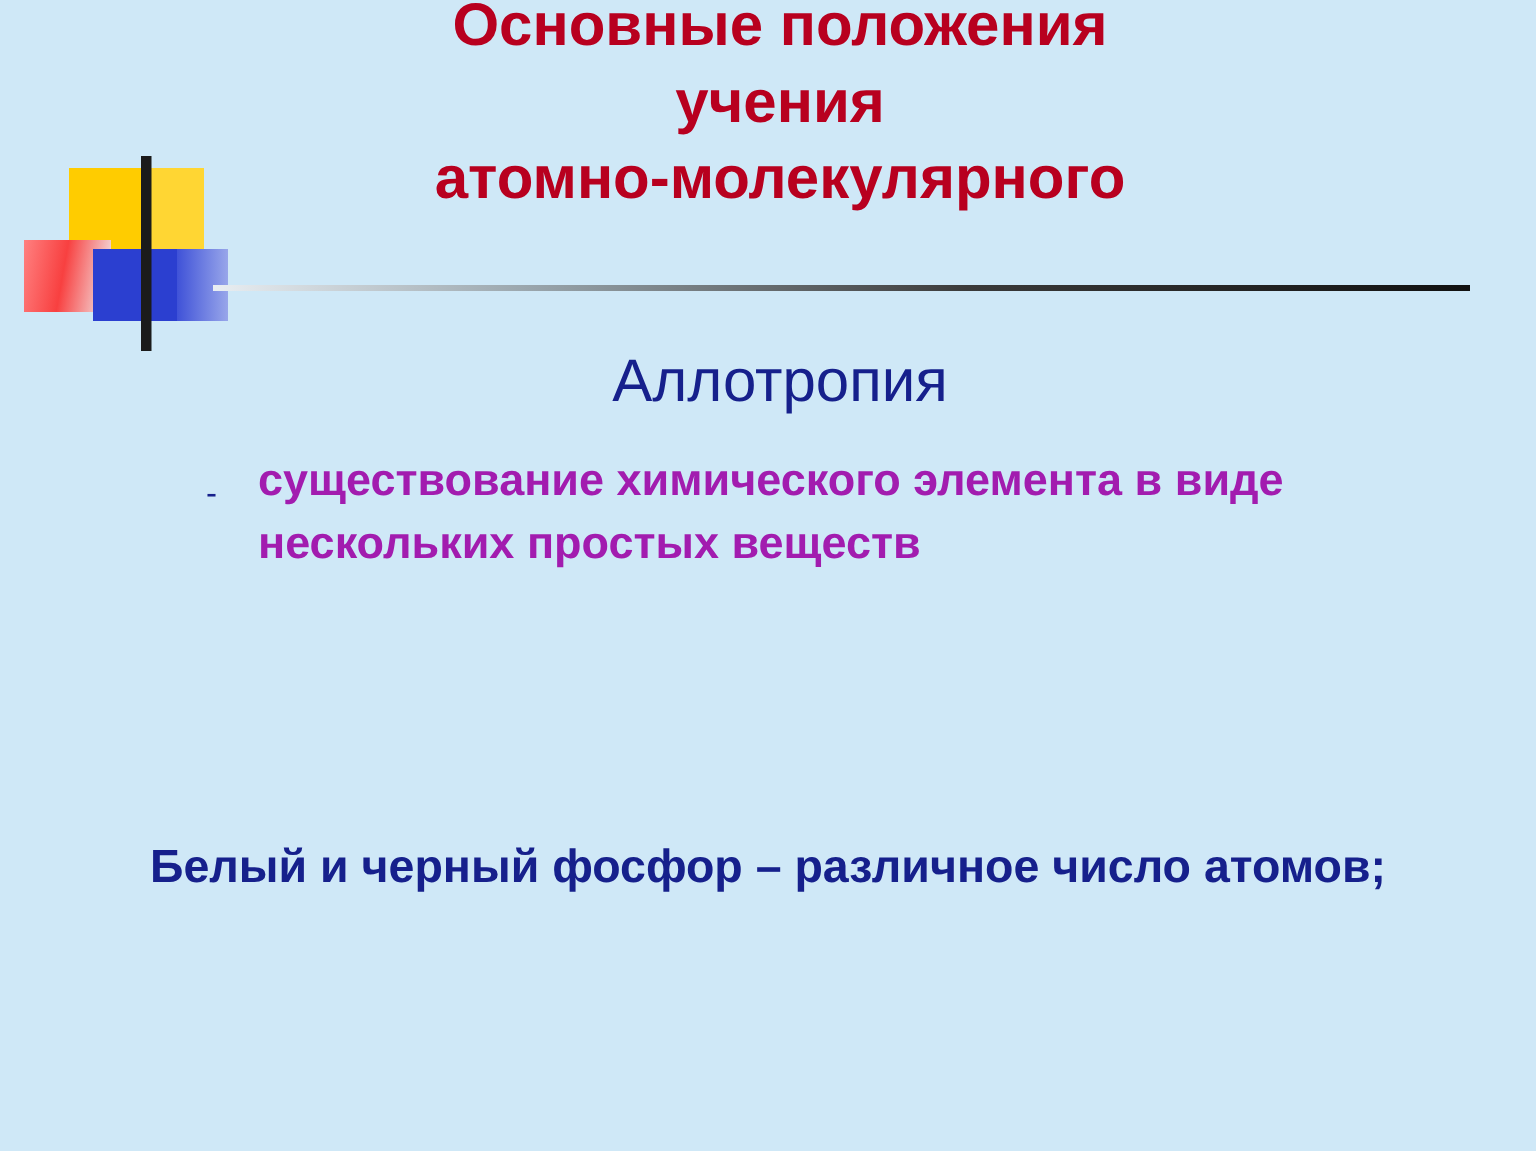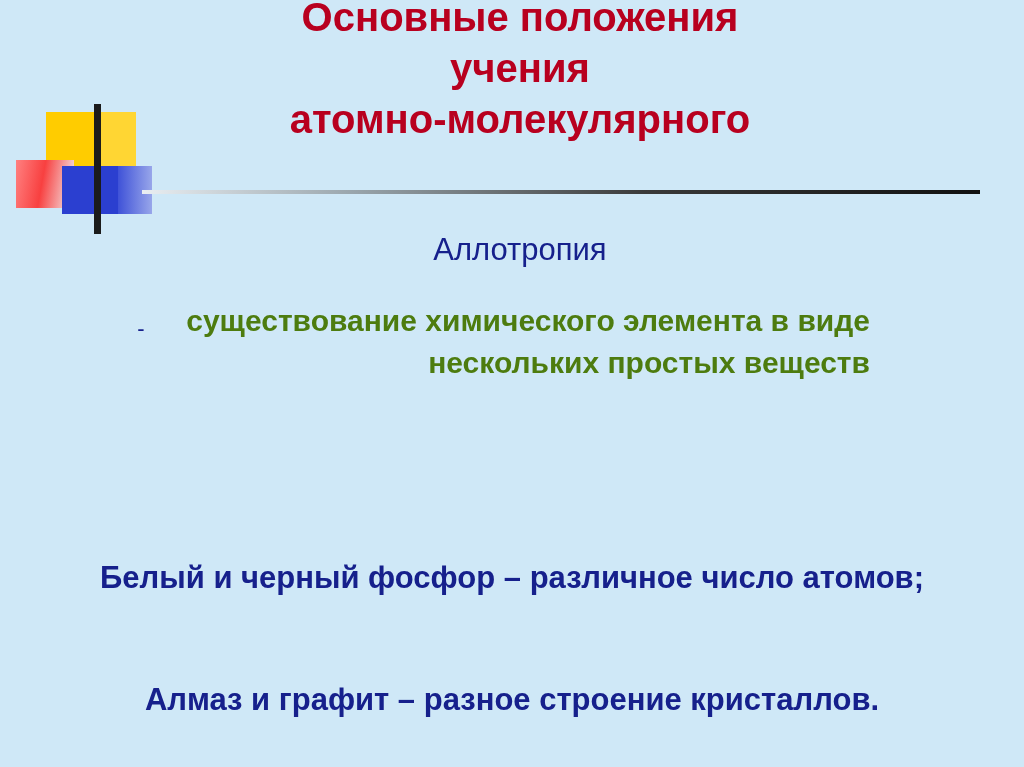--- a/index.html
+++ b/index.html
@@ -103,21 +103,21 @@
   }
 
   
   .subtitle {
     position: absolute;
     left: 120px;
     top: 232px;
     width: 800px;
     text-align: center;
     color: #16208c;
-    font-size: 31px;
+    font-size: 40px;
     font-weight: normal;
   }
 
   .bullet-block {
     position: absolute;
     left: 110px;
     top: 300px;
     width: 820px;
   }
   .bullet-row {
@@ -128,25 +128,25 @@
     width: 62px;
     flex: 0 0 62px;
     text-align: center;
     color: #16208c;
     font-size: 22px;
     line-height: 1.55;
     padding-top: 12px;
   }
   .bullet-text {
     flex: 1 1 auto;
-    color: #4d7c0f;
+    color: #a21caf;
     font-size: 30px;
     font-weight: bold;
     line-height: 1.40;
-    text-align: right;
+    text-align: left;
     padding-right: 60px;
   }
 
   .para {
     position: absolute;
     left: 40px;
     width: 944px;
     text-align: center;
     color: #16208c;
     font-size: 31px;
@@ -183,15 +183,14 @@
   <div class="subtitle">Аллотропия</div>
 
   <div class="bullet-block">
     <div class="bullet-row">
       <div class="bullet-dash">-</div>
       <div class="bullet-text">существование химического элемента в виде нескольких простых веществ</div>
     </div>
   </div>
 
   <div class="para para-1">Белый и черный фосфор – различное число атомов;</div>
-  <div class="para para-2">Алмаз и графит – разное строение кристаллов.</div>
 
 </div>
 
 </body></html>

